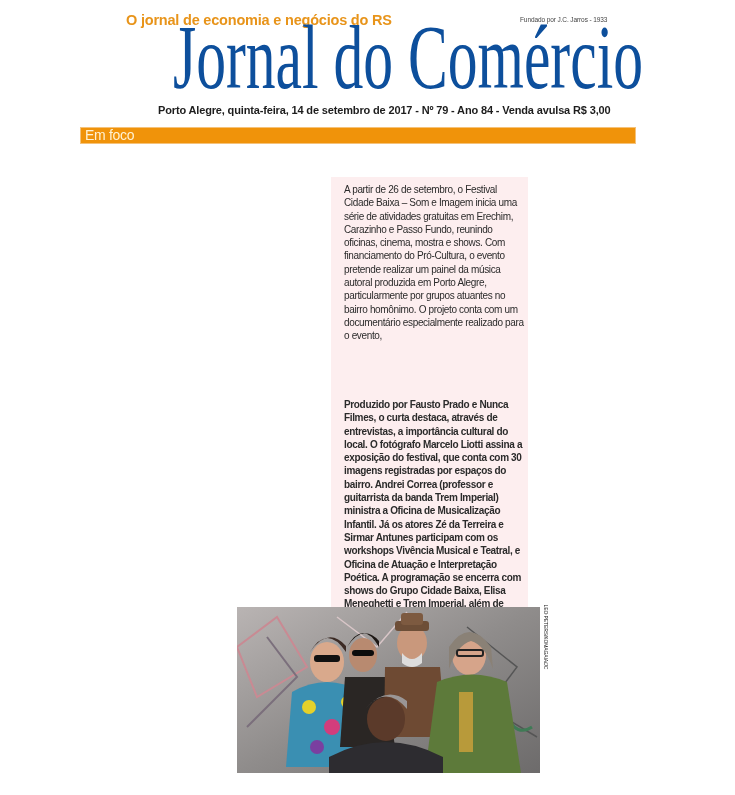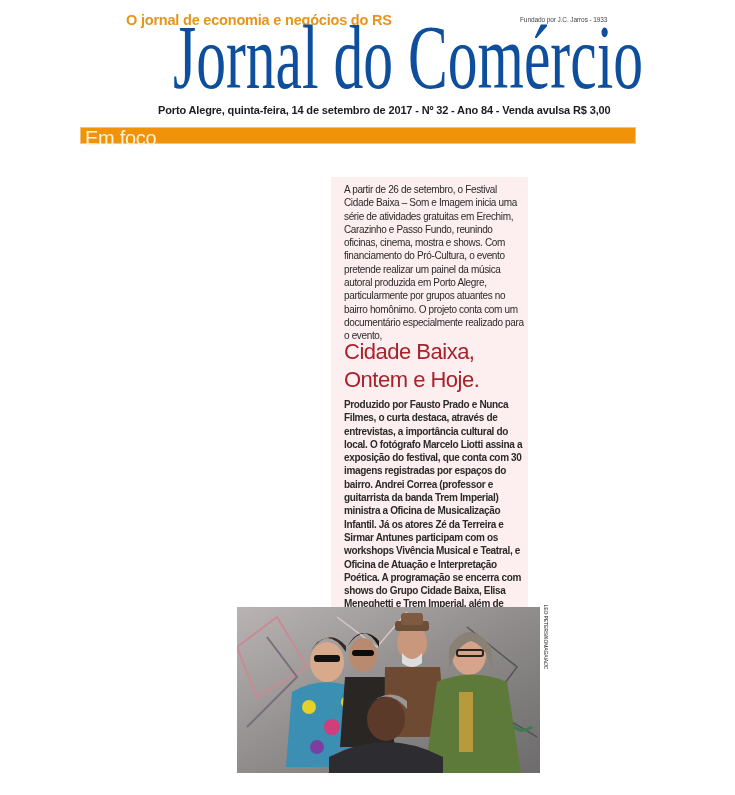--- a/index.html
+++ b/index.html
@@ -3,21 +3,21 @@
   <meta charset="utf-8">
   <style>
     html, body { margin:0; padding:0; background:#ffffff; }
     body { width:735px; height:795px; position:relative; overflow:hidden; font-family:"Liberation Sans", sans-serif; }
     .tagline { position:absolute; left:126px; top:12px; font-family:"Liberation Sans", sans-serif; font-weight:bold; font-size:14.5px; color:#e8941a; letter-spacing:-0.2px; white-space:nowrap; }
     .founded { position:absolute; left:520px; top:16px; font-size:6.5px; color:#444; white-space:nowrap; letter-spacing:-0.1px; }
     .masthead { position:absolute; left:124px; top:18px; width:474px; height:78px; overflow:visible;margin-left:47px; }
     .masthead svg { display:block; }
     .dateline { position:absolute; left:158px; top:104px; font-weight:bold; font-size:11px; color:#1d1d1d; white-space:nowrap; letter-spacing:-0.15px; }
     .section-bar { position:absolute; left:80px; top:127px; width:556px; height:17px; background:#f0930a; border:1px solid #f5c27a; box-sizing:border-box; }
-    .section-bar span { position:absolute; left:4px; top:-1px; color:#fff2d4; font-size:20px; font-family:"Liberation Sans", sans-serif; letter-spacing:-0.3px; }
+    .section-bar span { position:absolute; left:4px; top:-1px; color:#fff2d4; font-size:14px; font-family:"Liberation Sans", sans-serif; letter-spacing:-0.3px; }
     .article { position:absolute; left:331px; top:177px; width:197px; height:430px; background:#fdeeef; }
     .article .body { position:absolute; left:13px; width:180px; font-size:10px; line-height:13.3px; color:#2b2b2b; letter-spacing:-0.35px; font-family:"Liberation Sans", sans-serif; }
     .article .p1 { top:6px; }
     .article .headline { position:absolute; left:13px; top:161px; width:185px; font-size:22px; line-height:28px; color:#a8222c; letter-spacing:-0.5px; font-family:"Liberation Sans", sans-serif; }
     .article .p2 { top:221px;font-weight:bold; }
     .photo { position:absolute; left:237px; top:607px; width:303px; height:166px; overflow:hidden; background:#8e8b88; }
     .credit { position:absolute; left:538px; top:607px; width:10px; height:75px; }
     .credit span { position:absolute; left:-30px; top:32px; width:75px; transform:rotate(90deg); font-size:5px; color:#222; white-space:nowrap; letter-spacing:-0.1px; }
   </style>
 </head>
@@ -25,29 +25,28 @@
 
 <div class="tagline">O jornal de economia e negócios do RS</div>
 <div class="founded">Fundado por J.C. Jarros - 1933</div>
 
 <div class="masthead">
   <svg width="474" height="78" viewBox="0 0 474 78">
     <text id="mast-text" x="237" y="70" text-anchor="middle" textLength="470" lengthAdjust="spacingAndGlyphs" font-family="'Liberation Serif', serif" font-size="90" fill="#0d4f9c">Jornal do Comércio</text>
   </svg>
 </div>
 
-<div class="dateline">Porto Alegre, quinta-feira, 14 de setembro de 2017 - Nº 32 - Ano 84 - Venda avulsa R$ 3,00</div>
+<div class="dateline">Porto Alegre, quinta-feira, 14 de setembro de 2017 - Nº 79 - Ano 84 - Venda avulsa R$ 3,00</div>
 
 <div class="section-bar">
   <span>Em foco</span>
 </div>
 
 <div class="article">
   <div class="body p1">A partir de 26 de setembro, o Festival Cidade Baixa – Som e Imagem inicia uma série de atividades gratuitas em Erechim, Carazinho e Passo Fundo, reunindo oficinas, cinema, mostra e shows. Com financiamento do Pró-Cultura, o evento pretende realizar um painel da música autoral produzida em Porto Alegre, particularmente por grupos atuantes no bairro homônimo. O projeto conta com um documentário especialmente realizado para o evento,</div>
-  <div class="headline">Cidade Baixa, Ontem e Hoje.</div>
   <div class="body p2">Produzido por Fausto Prado e Nunca Filmes, o curta destaca, através de entrevistas, a importância cultural do local. O fotógrafo Marcelo Liotti assina a exposição do festival, que conta com 30 imagens registradas por espaços do bairro. Andrei Correa (professor e guitarrista da banda Trem Imperial) ministra a Oficina de Musicalização Infantil. Já os atores Zé da Terreira e Sirmar Antunes participam com os workshops Vivência Musical e Teatral, e Oficina de Atuação e Interpretação Poética. A programação se encerra com shows do Grupo Cidade Baixa, Elisa Meneghetti e Trem Imperial, além de mostra de videoclipes. Mais informações em facebook.com/festivalcidadebaixa.</div>
 </div>
 
 <div class="photo">
   <svg width="303" height="166" viewBox="0 0 303 166">
     <defs>
       <linearGradient id="wall" x1="0" y1="0" x2="1" y2="1">
         <stop offset="0" stop-color="#b9b4b3"></stop>
         <stop offset="0.5" stop-color="#8f8c8b"></stop>
         <stop offset="1" stop-color="#6d6b6b"></stop>

